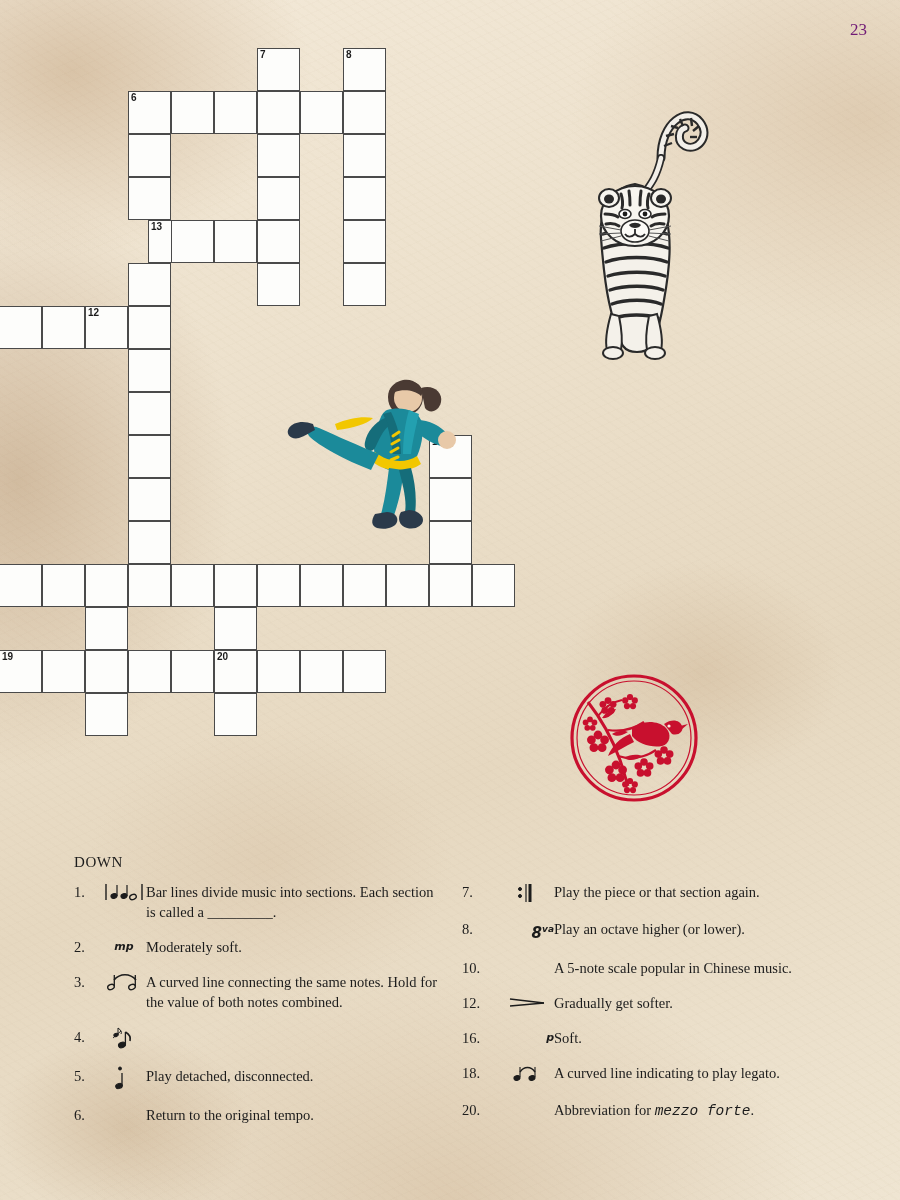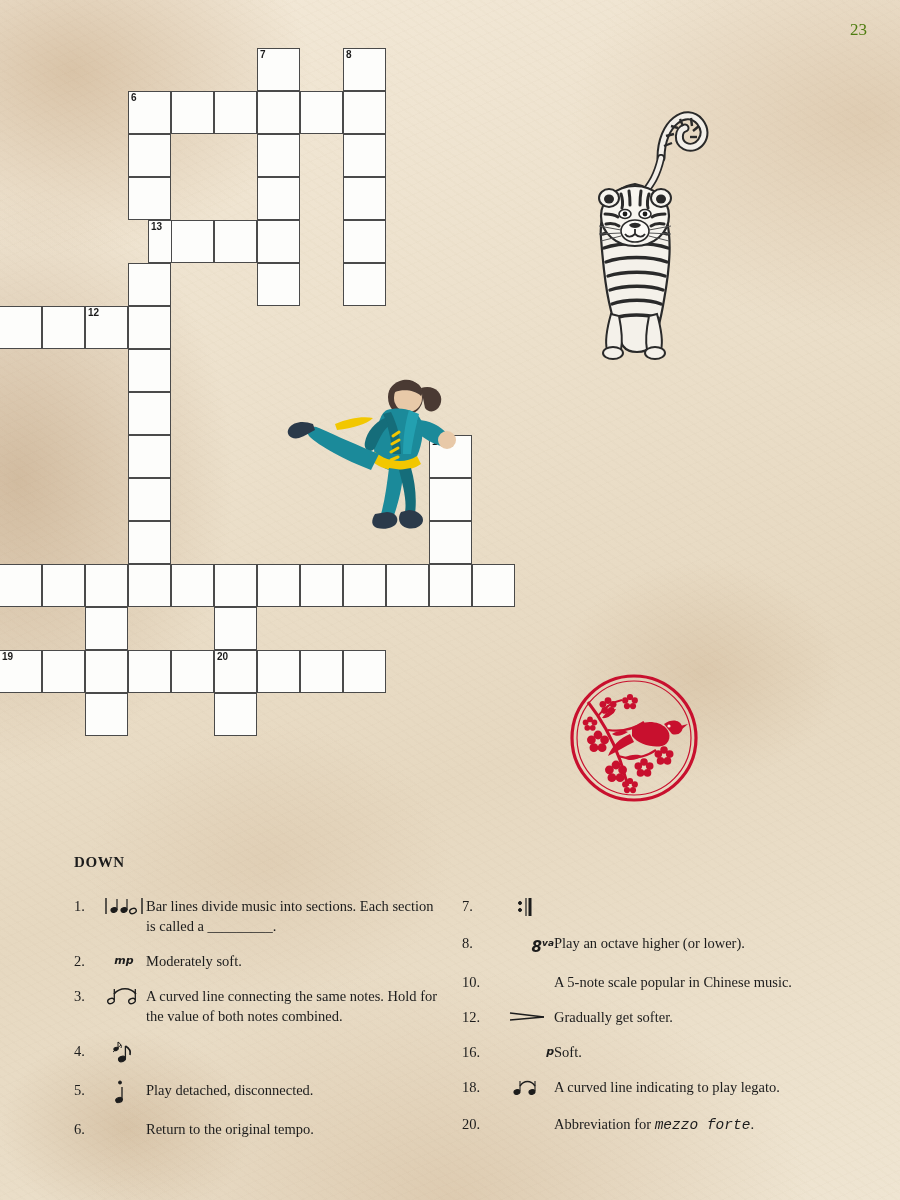--- a/index.html
+++ b/index.html
@@ -27,21 +27,21 @@
   .bg-noise {
     position:absolute; inset:0; z-index:1; opacity:0.22;
     background-image:
       repeating-linear-gradient(37deg, rgba(150,120,88,0.10) 0 2px, rgba(255,255,255,0) 2px 7px),
       repeating-linear-gradient(-24deg, rgba(130,100,70,0.07) 0 1px, rgba(255,255,255,0) 1px 9px);
   }
   .page { position:absolute; inset:0; z-index:2; }
 
   .page-number {
     position:absolute; right:33px; top:20px;
-    font-size:17px; color:#4d7c0f;
+    font-size:17px; color:#701a75;
   }
 
   
   #grid { position:absolute; left:0; top:0; }
   .cell {
     position:absolute;
     width:43px; height:43px;
     box-sizing:border-box;
     border:1px solid #4a4a4a;
     background:#fdfdfb;
@@ -57,22 +57,22 @@
   .tiger { position:absolute; left:565px; top:88px; width:140px; height:280px; }
   .karate { position:absolute; left:275px; top:358px; width:190px; height:185px; }
   .papercut { position:absolute; left:568px; top:672px; width:132px; height:132px; }
 
   
   .clues {
     position:absolute; left:74px; top:854px; width:760px;
     color:#1c1c1c;
   }
   .clues-title {
-    font-size:15px; font-weight:bold; letter-spacing:0.6px;
-    margin-bottom:25px;
+    font-size:15px; font-weight:normal; letter-spacing:0.6px;
+    margin-bottom:11px;
   }
   .cols { display:flex; gap:16px; }
   .col { width:372px; }
   .clue {
     display:flex; align-items:flex-start;
     margin-bottom:15px; font-size:14.5px; line-height:20px;
   }
   .clue .no {
     width:28px; flex:0 0 28px; text-align:left;
   }
@@ -475,20 +475,21 @@
           <span class="sym">
             <svg width="46" height="22" viewBox="0 0 46 22">
               <g fill="#1c1c1c" stroke="#1c1c1c">
                 <circle cx="12" cy="7" r="1.5"></circle>
                 <circle cx="12" cy="14" r="1.5"></circle>
                 <line x1="18" y1="2" x2="18" y2="20" stroke-width="1.2"></line>
                 <line x1="22" y1="2" x2="22" y2="20" stroke-width="3"></line>
               </g>
             </svg>
           </span>
+          <span class="txt">Play the piece or that section again.</span>
         </div>
 
         <div class="clue">
           <span class="no">8.</span>
           <span class="sym ottava">8<sup>va</sup></span>
           <span class="txt">Play an octave higher (or lower).</span>
         </div>
 
         <div class="clue">
           <span class="no">10.</span>

